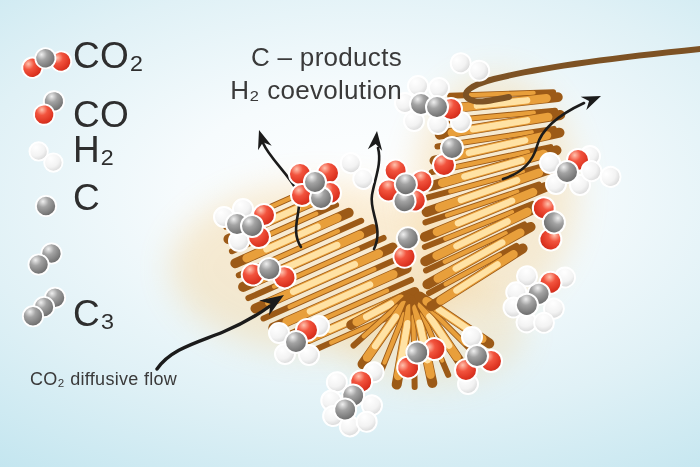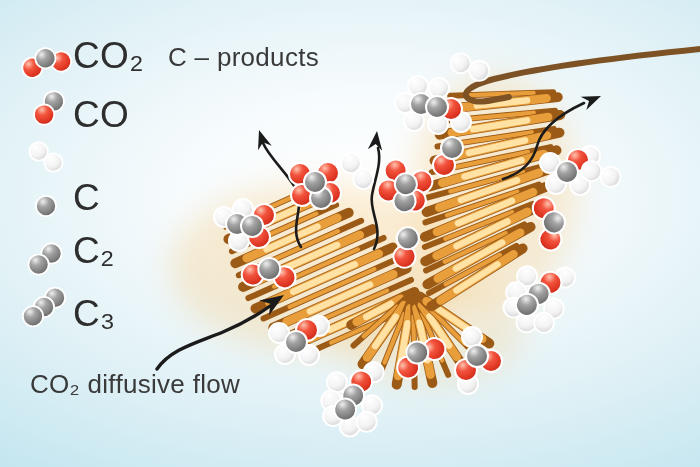--- a/index.html
+++ b/index.html
@@ -4,23 +4,23 @@
 <style>
   html,body{margin:0;padding:0;background:#e8e8e8;}
   .canvas{
     position:relative;width:700px;height:467px;overflow:hidden;
     background:radial-gradient(115% 95% at 53% 42%,
       #ffffff 0%, #f6fbfd 24%, #e0f1f6 50%, #c2e5ef 78%, #abdbe9 100%);
     font-family:"Liberation Sans",sans-serif;
   }
   svg.scene{position:absolute;left:0;top:0;}
   .caption{position:absolute;color:#3a3a3a;font-weight:300;}
-  .caption-top{left:168px;top:41px;width:234px;text-align:left;
+  .caption-top{left:168px;top:41px;width:234px;text-align:right;
     font-size:26px;line-height:33px;letter-spacing:.3px;}
-  .caption-bottom{left:30px;top:369px;font-size:26px;letter-spacing:.3px;white-space:nowrap;}
+  .caption-bottom{left:30px;top:369px;font-size:18px;letter-spacing:.3px;white-space:nowrap;}
   .legend-label{position:absolute;left:73px;transform:translateY(-52%);
     font-size:37px;font-weight:300;color:#2e2e2e;letter-spacing:.4px;white-space:nowrap;}
 </style>
 </head>
 <body>
 
 <div class="canvas">
 
   <svg class="scene" width="700" height="467" viewBox="0 0 700 467">
     <defs>
@@ -405,21 +405,22 @@
         <g transform="translate(44,307) rotate(0) scale(0.92)">
           <circle cx="12" cy="-10" r="11" fill="url(#gG)" stroke="#ffffff" stroke-width="2"></circle>
           <circle cx="0" cy="0" r="11" fill="url(#gG)" stroke="#ffffff" stroke-width="2"></circle>
           <circle cx="-12" cy="10" r="11" fill="url(#gG)" stroke="#ffffff" stroke-width="2"></circle>
         </g>
       </g>
   </svg>
 
   <div class="legend-label" style="top:57px">CO₂</div>
   <div class="legend-label" style="top:116px">CO</div>
+  <div class="legend-label" style="top:151px">H₂</div>
   <div class="legend-label" style="top:199px">C</div>
-  <div class="legend-label" style="top:252px">C₂</div>
   <div class="legend-label" style="top:315px">C₃</div>
 
   <div class="caption caption-top">
     <div>C – products</div>
+    <div>H₂ coevolution</div>
   </div>
   <div class="caption caption-bottom">CO₂ diffusive flow</div>
 </div>
 
 </body></html>

